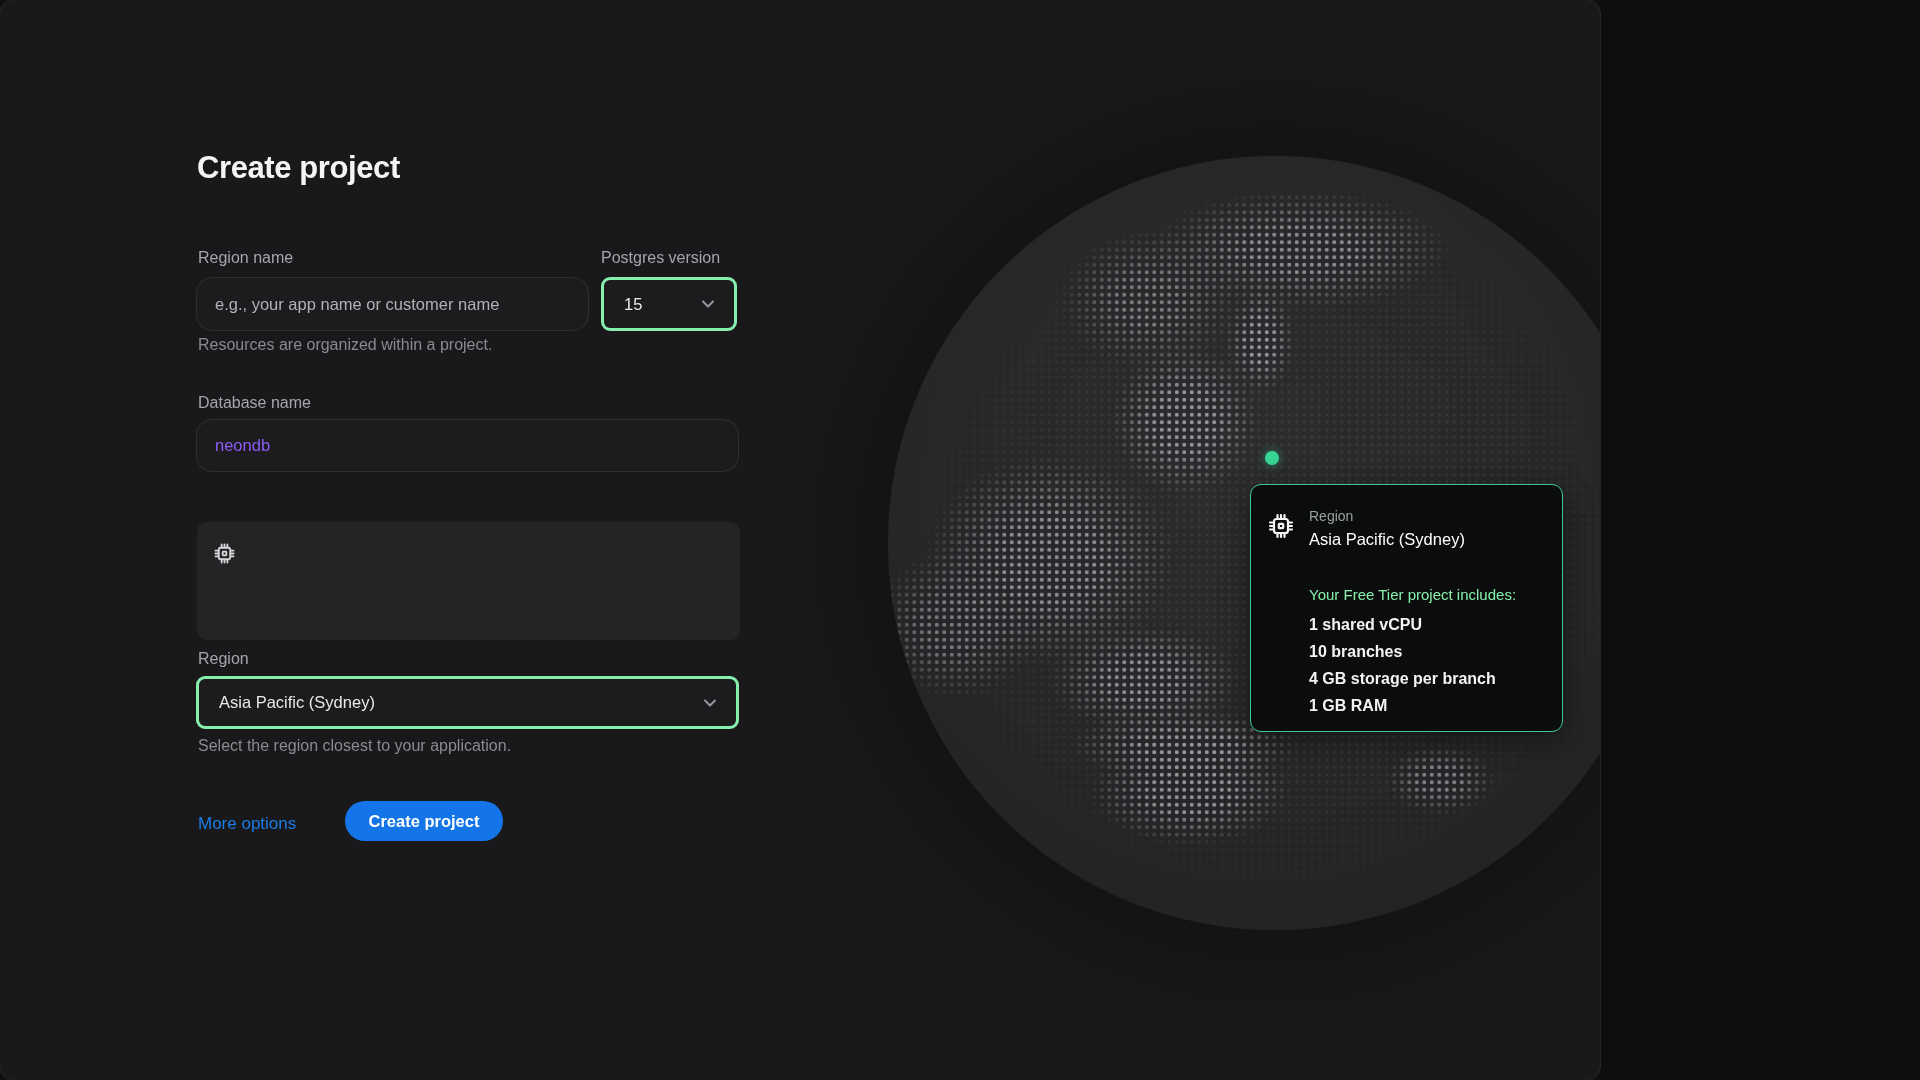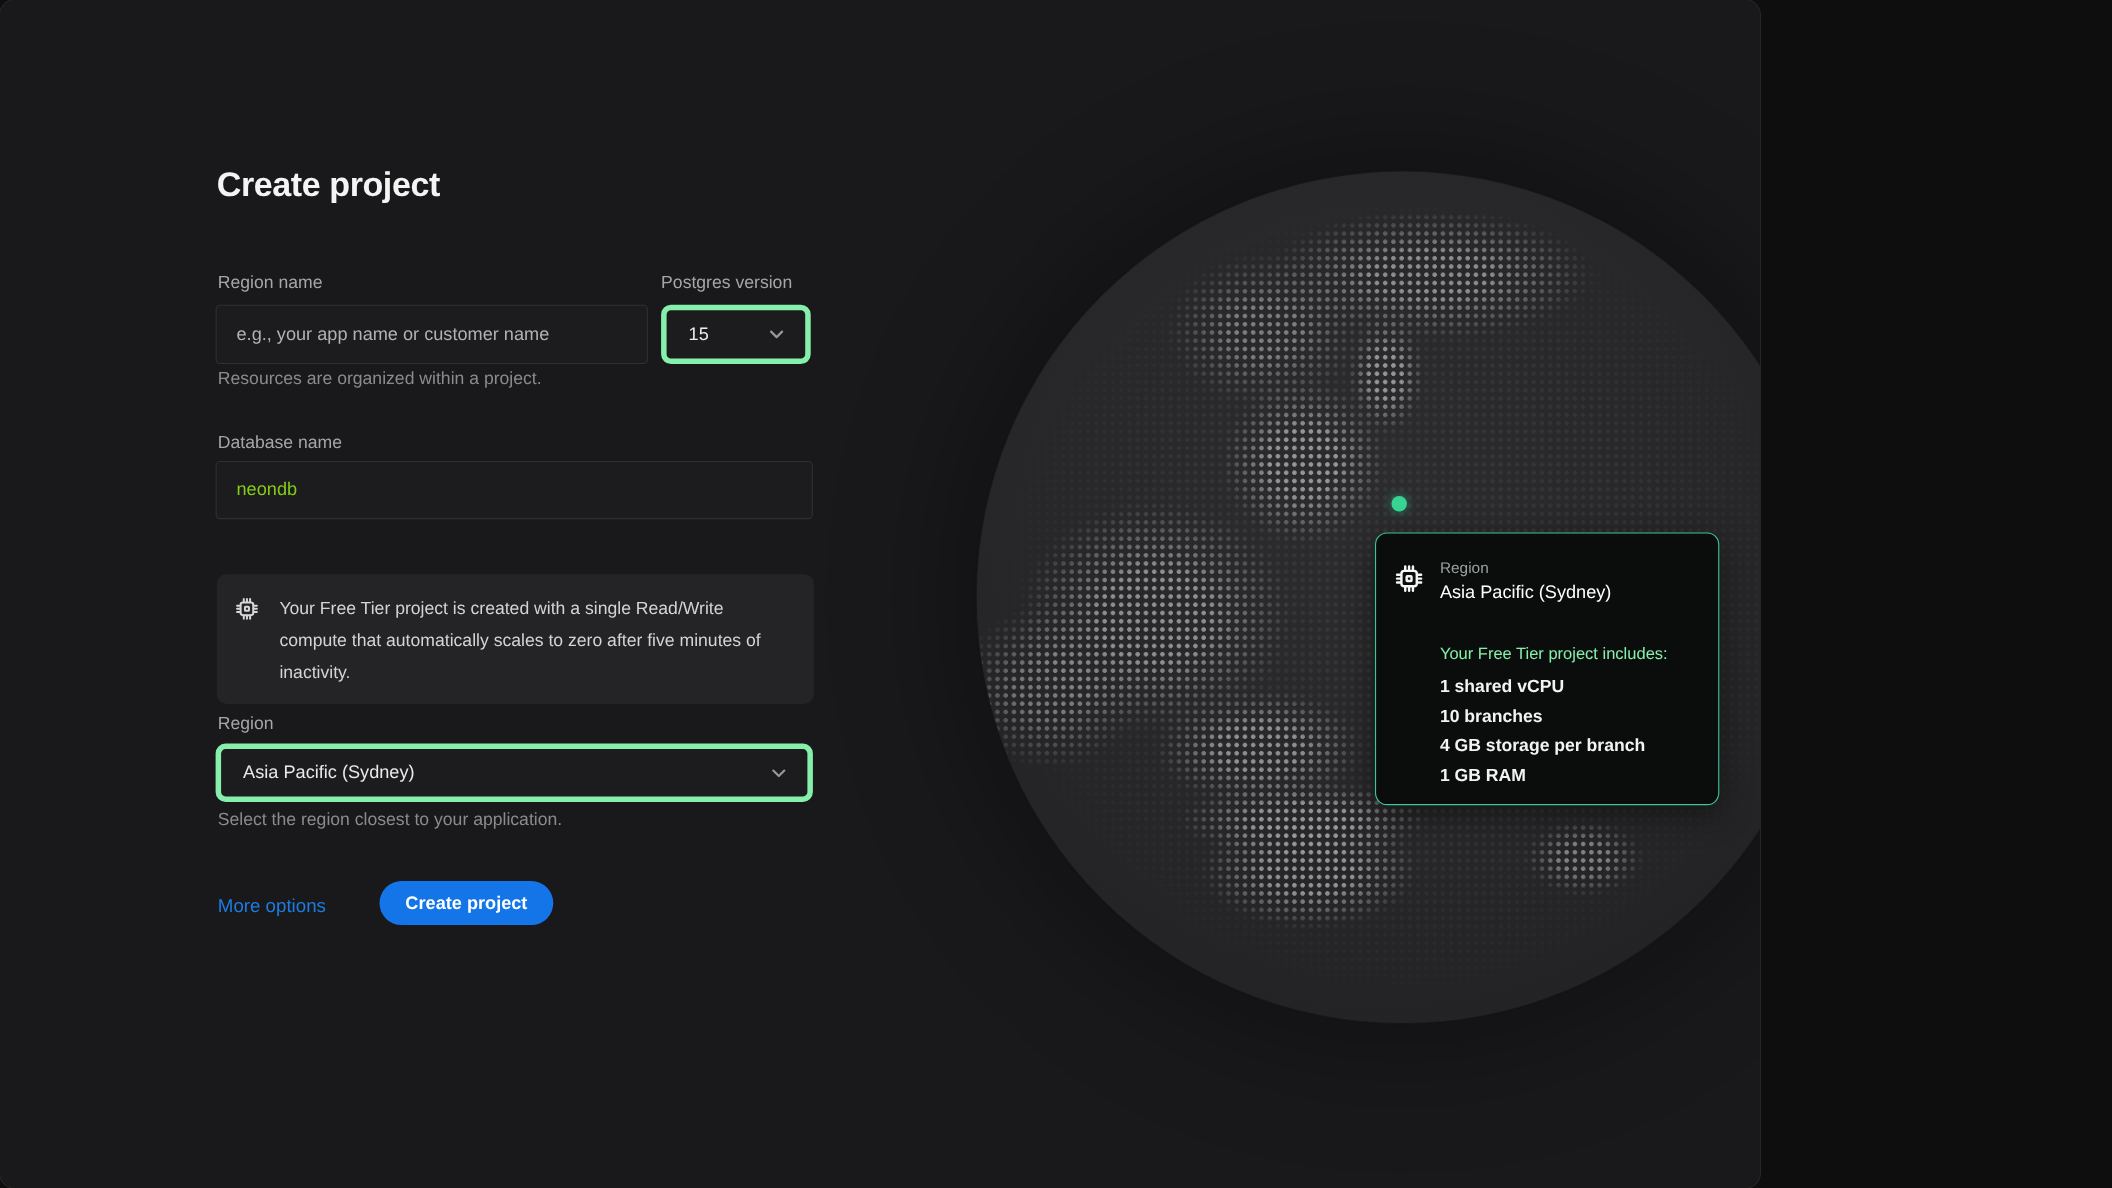--- a/index.html
+++ b/index.html
@@ -29,35 +29,35 @@
   }
   .lbl-project  { left: 198px; top: 249px; }
   .lbl-version  { left: 601px; top: 249px; }
   .lbl-db       { left: 198px; top: 394px; }
   .lbl-region   { left: 198px; top: 650px; }
 
   .text-input {
     position: absolute;
     background: #1c1c1e;
     border: 1px solid #303033;
-    border-radius: 4px;
-    color: #84cc16;
+    border-radius: 16px;
+    color: #8b5cf6;
     font-size: 16.5px;
     font-family: inherit;
     padding: 0 18px;
     outline: none;
   }
   .text-input::placeholder { color: #b2b2b6; opacity: 1; }
   .inp-project { left: 196px; top: 277px; width: 393px; height: 54px; }
   .inp-db      { left: 196px; top: 419px; width: 543px; height: 53px; }
 
   .select-box {
     position: absolute;
     background: #1c1c1e;
-    border: 5px solid #86efac;
+    border: 3px solid #86efac;
     border-radius: 9px;
     display: flex; align-items: center; justify-content: space-between;
     padding: 0 16px 0 20px;
     color: #ececee; font-size: 16.5px;
     cursor: pointer;
   }
   .sel-version { left: 601px; top: 277px; width: 136px; height: 54px; }
   .sel-region  { left: 196px; top: 676px; width: 543px; height: 53px; }
   .sel-region .select-value { font-weight: 500; color: #e9e9ea; }
   .chevron { width: 20px; height: 20px; color: #97979b; flex: 0 0 auto; margin-left: 12px; }
@@ -209,21 +209,20 @@
 
   <div class="field-label lbl-db">Database name</div>
   <input class="text-input inp-db" type="text" value="neondb" style="">
 
   <div class="info-box">
     <svg class="chip-icon" viewBox="0 0 24 24" fill="none" stroke="currentColor" stroke-width="1.9" stroke-linecap="round" stroke-linejoin="round">
       <rect x="6" y="6" width="12" height="12" rx="2.2"></rect>
       <rect x="10.1" y="10.1" width="3.8" height="3.8" rx="0.6"></rect>
       <path d="M9 2.6v3M12 2.6v3M15 2.6v3M9 18.4v3M12 18.4v3M15 18.4v3M2.6 9h3M2.6 12h3M2.6 15h3M18.4 9h3M18.4 12h3M18.4 15h3"></path>
     </svg>
-    <div class="info-text">Your Free Tier project is created with a single Read/Write compute that automatically scales to zero after five minutes of inactivity.</div>
   </div>
 
   <div class="field-label lbl-region">Region</div>
   <div class="select-box sel-region">
     <span class="select-value">Asia Pacific (Sydney)</span>
     <svg class="chevron" viewBox="0 0 24 24" fill="none" stroke="currentColor" stroke-width="2.4" stroke-linecap="round" stroke-linejoin="round">
         <polyline points="6 9 12 15 18 9"></polyline>
       </svg>
   </div>
   <div class="helper-text hlp-region">Select the region closest to your application.</div>

